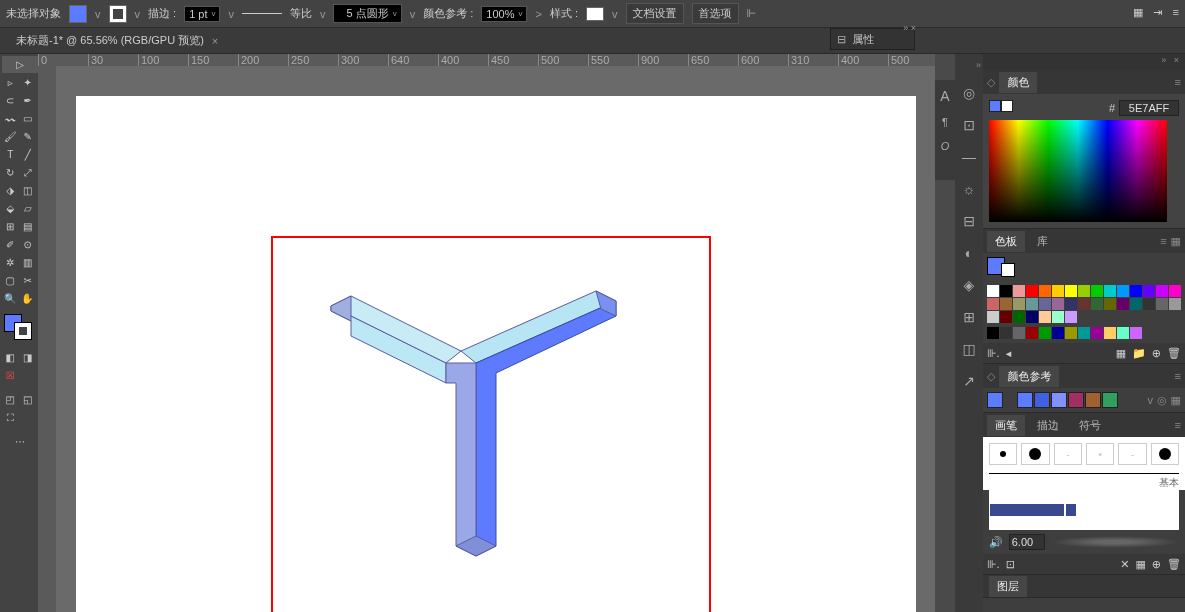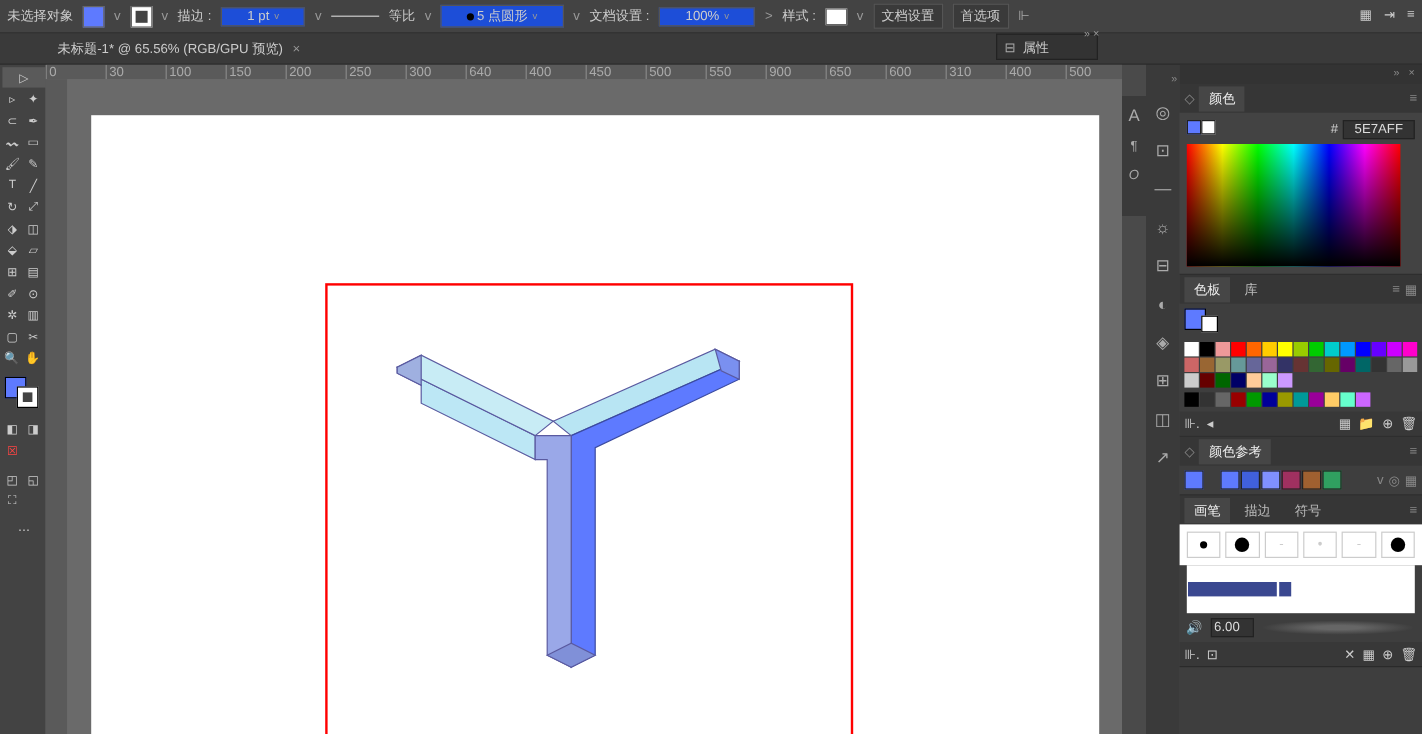--- a/index.html
+++ b/index.html
@@ -3,26 +3,26 @@
 <meta charset="utf-8">
 <style>
 *{margin:0;padding:0;box-sizing:border-box;font-family:"Microsoft YaHei",sans-serif;font-size:11px;color:#ccc}
 body{background:#4a4a4a;width:1185px;height:612px;overflow:hidden;position:relative}
 .top-bar{height:28px;background:#434343;display:flex;align-items:center;padding:0 6px;gap:8px;border-bottom:1px solid #2a2a2a}
 .top-bar .lbl{color:#ccc}
 .swatch{width:18px;height:18px;border:1px solid #666;display:inline-block}
 .swatch.fill{background:#5E7AFF}
 .swatch.stroke{background:#fff;position:relative}
 .swatch.stroke::after{content:"";position:absolute;inset:3px;background:#434343}
-.dd{background:#1d4ed8;border:1px solid #555;padding:1px 21px;display:inline-flex;align-items:center;gap:2px}
+.dd{background:#000000;border:1px solid #555;padding:1px 4px;display:inline-flex;align-items:center;gap:2px}
 .dd::after{content:"v";font-size:8px;color:#999;margin-left:2px}
 .hr{width:40px;height:1px;background:#ccc;display:inline-block}
 .white-sw{width:18px;height:14px;background:#fff;border:1px solid #666}
 .btn{padding:2px 6px;border:1px solid #555;background:#3a3a3a;color:#ccc}
-.tab-bar{height:26px;background:#3a3a3a;display:flex;align-items:center;padding:0 40px;border-bottom:1px solid #2a2a2a}
+.tab-bar{height:26px;background:#3a3a3a;display:flex;align-items:center;padding:0 8px;border-bottom:1px solid #2a2a2a}
 .file-tab{color:#eee;padding:4px 8px;display:flex;align-items:center;gap:8px}
 .file-tab .x{color:#999;cursor:pointer}
 .main{display:flex;height:558px}
 .tools{width:38px;background:#434343;display:flex;flex-direction:column;padding:2px;gap:1px}
 .tools .row{display:flex;gap:1px}
 .tool{width:17px;height:17px;display:flex;align-items:center;justify-content:center;color:#ccc;font-size:10px;cursor:pointer}
 .tool.w{width:36px}
 .tool.sel{background:#5a5a5a}
 .color-swatches{margin-top:6px;position:relative;height:30px}
 .cs-fill{width:18px;height:18px;background:#5E7AFF;border:1px solid #000;position:absolute;top:0;left:2px}
@@ -82,21 +82,21 @@
     </span>
   <span style="color:#999">v</span>
   <span class="hr"></span>
   <span class="lbl">等比</span>
   <span style="color:#999">v</span>
   <span class="dd">
       <span style="width:6px;height:6px;background:#000;border-radius:50%;display:inline-block"></span>
       <span>5 点圆形</span>
     </span>
   <span style="color:#999">v</span>
-  <span class="lbl">文档设置 :</span>
+  <span class="lbl">颜色参考 :</span>
   <span class="dd">
       <span>100%</span>
     </span>
   <span style="color:#999">&gt;</span>
   <span class="lbl">样式 :</span>
   <span class="white-sw"></span>
   <span style="color:#999">v</span>
   <span class="btn">文档设置</span>
   <span class="btn">首选项</span>
   <span style="color:#aaa">⊩</span>
@@ -397,33 +397,42 @@
         <div class="brush-cell">
             <div class="brush-dot big"></div>
           </div>
         <div class="brush-cell">-</div>
         <div class="brush-cell">•</div>
         <div class="brush-cell">-</div>
         <div class="brush-cell">
             <div class="brush-dot big"></div>
           </div>
       </div>
+      <div style="background:#fff;padding:2px 6px 0 6px">
+        <div style="height:1px;background:#000;margin-bottom:2px"></div>
+        <div style="text-align:right;color:#666;font-size:10px">基本</div>
+      </div>
       <div class="brush-prev">
         <div class="bar"></div>
           <div class="bar" style="width:10px"></div>
       </div>
       <div class="size-row">
         <span>🔊</span>
         <input style="width: 36px; background: rgb(51, 51, 51); border: 1px solid rgb(34, 34, 34); color: rgb(221, 221, 221); padding: 1px 2px;" value="6.00">
         <div class="stroke-prev"></div>
       </div>
       <div class="panel-footer">
         <span>⊪.</span>
         <span>⊡</span>
         <span style="margin-left:auto">✕</span>
         <span>▦</span>
         <span>⊕</span>
         <span>🗑</span>
       </div>
     </div>
 
+    <div class="panel">
+      <div class="layers-head">
+        <span class="ptab active">图层</span>
+      </div>
+    </div>
   </div>
 </div>
 
 </body></html>

